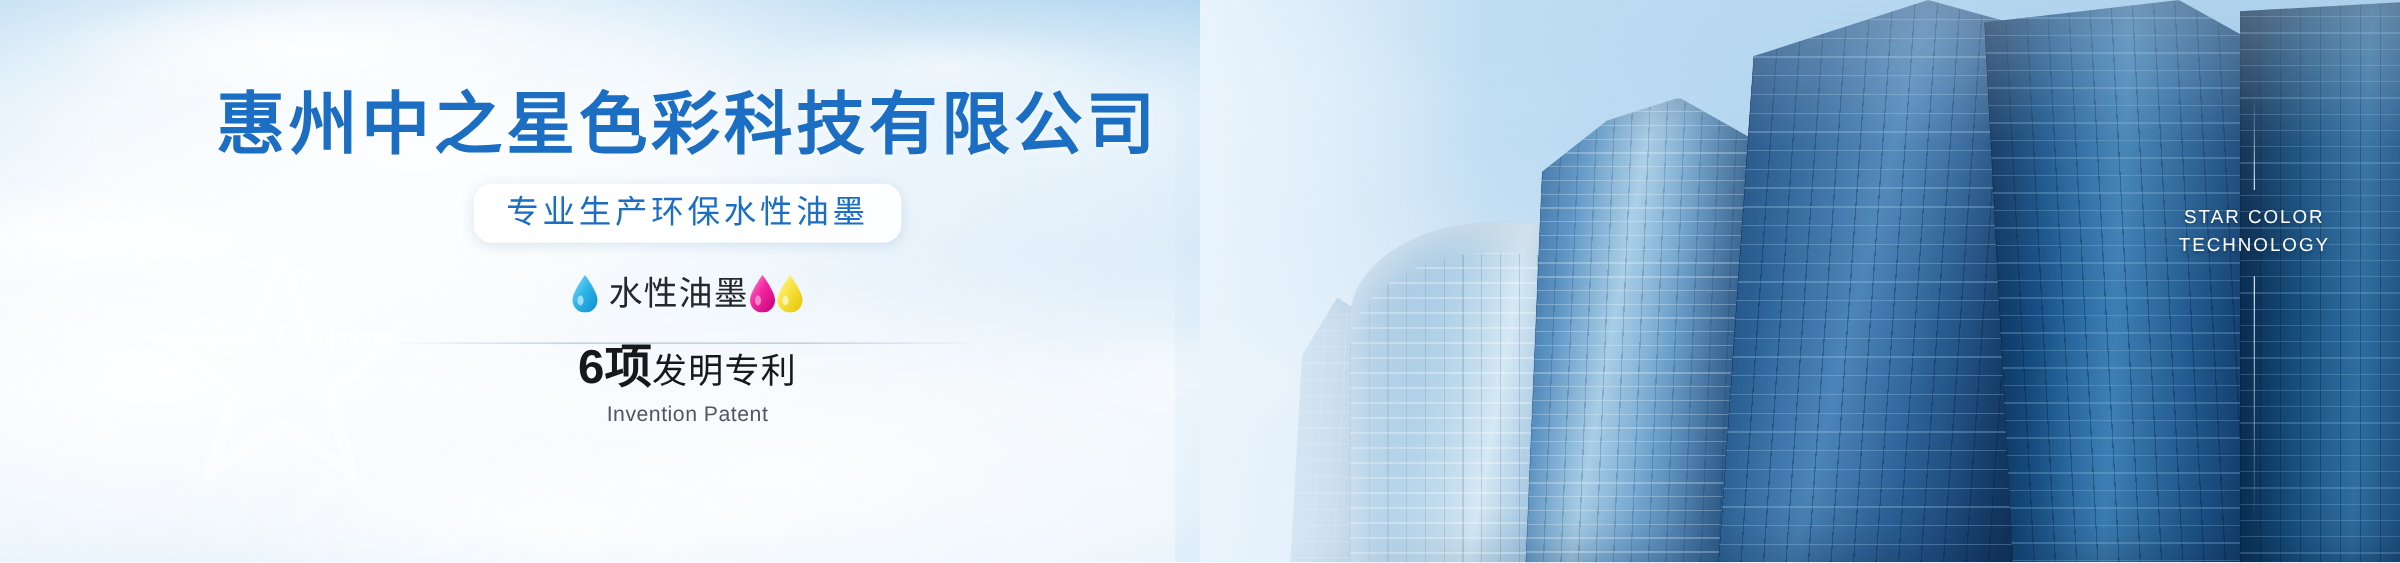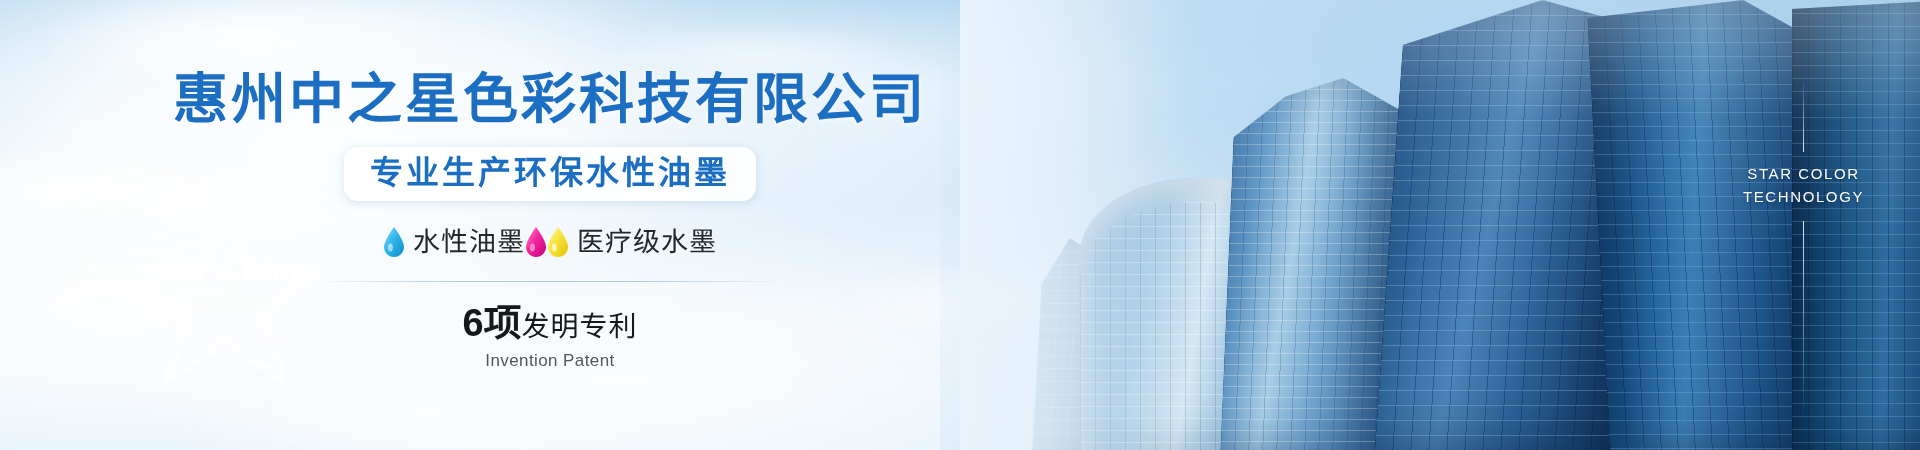--- a/index.html
+++ b/index.html
@@ -221,22 +221,22 @@
   }
 
   .subtitle-pill {
     margin-top: 20px;
     background: rgba(255,255,255,0.90);
     border-radius: 14px;
     padding: 9px 26px 12px;
     box-shadow: 0 2px 10px rgba(120,165,200,0.28);
   }
   .subtitle-pill .sub-text {
-    font-size: 33px;
-    font-weight: 700;
+    font-size: 26px;
+    font-weight: 400;
     color: #1b6ec2;
     letter-spacing: 3px;
     line-height: 1;
     white-space: nowrap;
   }
 
   .features {
     margin-top: 26px;
     display: flex;
     align-items: center;
@@ -262,21 +262,20 @@
   }
 
   .divider {
     margin-top: 24px;
     width: 470px;
     height: 1px;
     background: linear-gradient(90deg, rgba(140,175,205,0) 0%, rgba(120,158,190,0.55) 30%, rgba(120,158,190,0.55) 70%, rgba(140,175,205,0) 100%);
   }
 
   .badges {
-    margin-top: 22px;
     display: flex;
     align-items: flex-start;
   }
   .badge { text-align: center; }
   .badge-cn {
     line-height: 1;
     white-space: nowrap;
     color: #16191c;
   }
   .badge-cn .big {
@@ -381,21 +380,20 @@
               <linearGradient id="gy" x1="0" y1="0" x2="1" y2="1">
                 <stop offset="0%" stop-color="#FFF9A8"></stop>
                 <stop offset="45%" stop-color="#F7E33F"></stop>
                 <stop offset="100%" stop-color="#E2C400"></stop>
               </linearGradient>
             </defs>
             <path d="M11 0 C11 0 21 13.2 21 20.1 C21 25.6 16.5 30 11 30 C5.5 30 1 25.6 1 20.1 C1 13.2 11 0 11 0 Z" fill="url(#gy)"></path>
             <ellipse cx="7.4" cy="20.4" rx="2.5" ry="4" fill="rgba(255,255,255,0.60)"></ellipse>
           </svg>
         </span>
-        <span class="feature-label">医疗级水墨</span>
       </div>
 
     </div>
 
     <div class="divider"></div>
 
     <div class="badges">
 
       <div class="badge">
         <div class="badge-cn">

